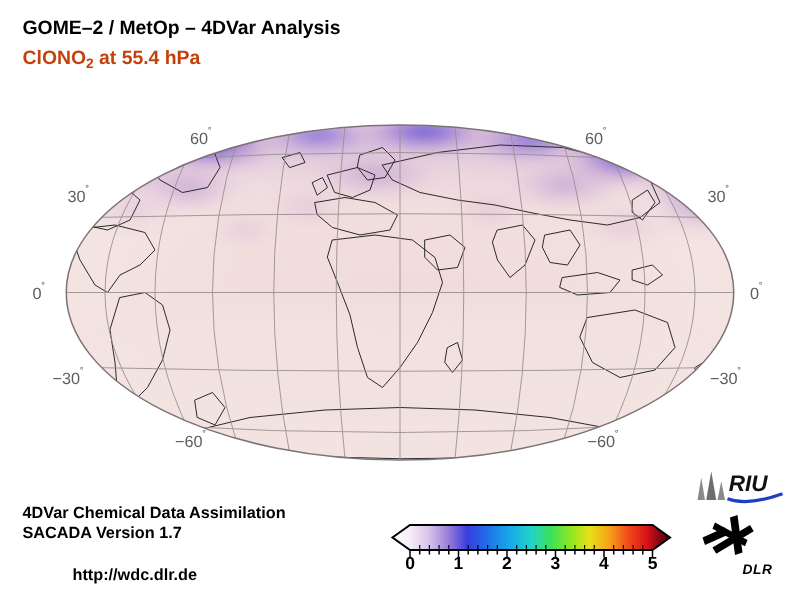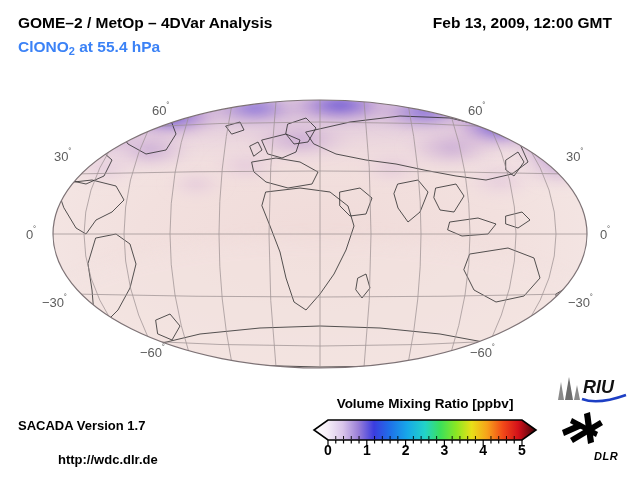--- a/index.html
+++ b/index.html
@@ -10,21 +10,21 @@
   }
   #page{position:relative;width:628px;height:480px;background:#fff;}
 
   
   .title-main{
     position:absolute;left:18px;top:14px;
     font-size:15.5px;font-weight:bold;color:#000;white-space:nowrap;
   }
   .title-sub{
     position:absolute;left:18px;top:38px;
-    font-size:15.5px;font-weight:bold;color:#3b82f6;white-space:nowrap;
+    font-size:15.5px;font-weight:bold;color:#c2410c;white-space:nowrap;
   }
   .title-sub sub{font-size:11px;vertical-align:baseline;position:relative;top:3px;}
   .stamp{
     position:absolute;right:16px;top:14px;
     font-size:15.5px;font-weight:bold;color:#000;white-space:nowrap;
   }
 
   
   #map-wrap{position:absolute;left:0;top:88px;width:640px;height:292px;}
   #map-svg{display:block;}
@@ -64,21 +64,20 @@
     font-size:11px;font-weight:bold;color:#000;letter-spacing:.5px;font-style:italic;
   }
 </style>
 </head>
 <body>
 
 <div id="page">
 
   <div class="title-main">GOME–2 / MetOp – 4DVar Analysis</div>
   <div class="title-sub"><span>ClONO</span><sub>2</sub><span> at 55.4 hPa</span></div>
-  <div class="stamp">Feb 13, 2009, 12:00 GMT</div>
 
   <div id="map-wrap">
     <svg id="map-svg" width="640" height="292" viewBox="0 0 640 292">
       <defs>
         <clipPath id="globeClip">
           <ellipse cx="320" cy="146" rx="267" ry="134"></ellipse>
         </clipPath>
 
         <radialGradient id="gTropics" cx="50%" cy="52%" r="62%">
           <stop offset="0%" stop-color="#f0dbd9"></stop>
@@ -228,25 +227,25 @@
     <div class="latlabel" style="left:42px;top:206px;"><span>−30</span><span class="deg">˚</span></div>
     <div class="latlabel" style="left:140px;top:256px;"><span>−60</span><span class="deg">˚</span></div>
 
     <div class="latlabel" style="left:468px;top:14px;"><span>60</span><span class="deg">˚</span></div>
     <div class="latlabel" style="left:566px;top:60px;"><span>30</span><span class="deg">˚</span></div>
     <div class="latlabel" style="left:600px;top:138px;"><span>0</span><span class="deg">˚</span></div>
     <div class="latlabel" style="left:568px;top:206px;"><span>−30</span><span class="deg">˚</span></div>
     <div class="latlabel" style="left:470px;top:256px;"><span>−60</span><span class="deg">˚</span></div>
   </div>
 
+  <div class="foot l1">4DVar Chemical Data Assimilation</div>
   <div class="foot l2">SACADA Version 1.7</div>
   <div class="foot l3">http://wdc.dlr.de</div>
 
   <div id="cbar-block">
-    <div class="cbar-title">Volume Mixing Ratio [ppbv]</div>
 
     <svg width="250" height="44" viewBox="0 0 250 44" style="position:absolute;left:0;top:20px;">
       <defs>
         <linearGradient id="cbGrad" x1="0" y1="0" x2="1" y2="0">
             <stop offset="0%" stop-color="#ffffff"></stop>
             <stop offset="6%" stop-color="#f6eef8"></stop>
             <stop offset="13%" stop-color="#d9c4ea"></stop>
             <stop offset="20%" stop-color="#9a7fd8"></stop>
             <stop offset="27%" stop-color="#3a3ce0"></stop>
             <stop offset="34%" stop-color="#1f6fe8"></stop>

